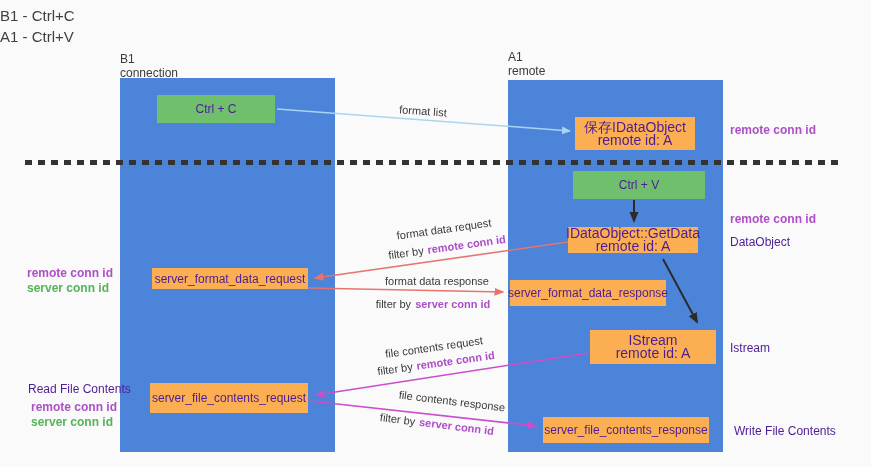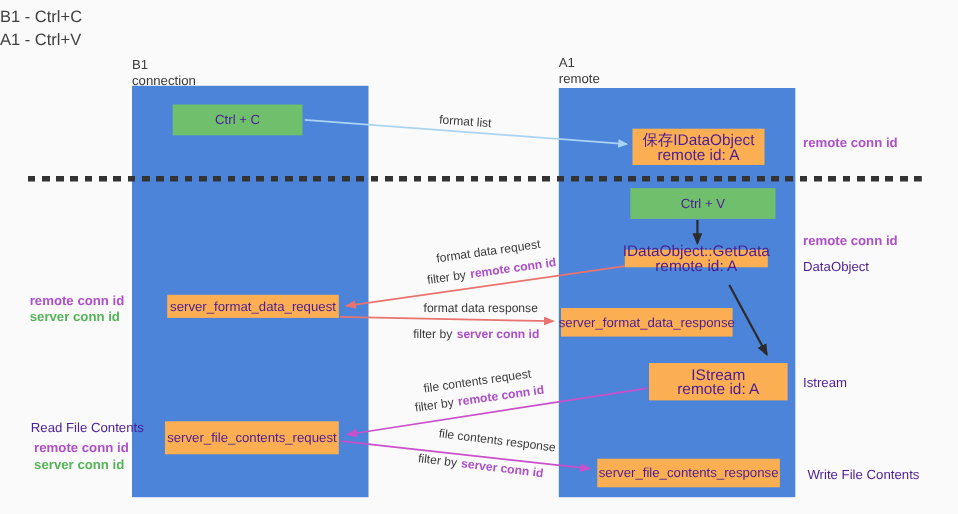--- a/index.html
+++ b/index.html
@@ -85,21 +85,21 @@
 
   <div class="node orange" style="left:575px;top:117px;width:120px;height:33px">
     <div class="sm">保存IDataObject</div>
     <div class="sm">remote id: A</div>
   </div>
 
   <div class="node green" style="left:573px;top:171px;width:132px;height:28px">
     <div>Ctrl + V</div>
   </div>
 
-  <div class="node orange" style="left:568px;top:227px;width:130px;height:16px">
+  <div class="node orange" style="left:568px;top:227px;width:130px;height:26px">
     <div class="sm">IDataObject::GetData</div>
     <div class="sm">remote id: A</div>
   </div>
 
   <div class="node orange" style="left:152px;top:268px;width:156px;height:21px">
     <div>server_format_data_request</div>
   </div>
 
   <div class="node orange" style="left:510px;top:280px;width:156px;height:26px">
     <div>server_format_data_response</div>

